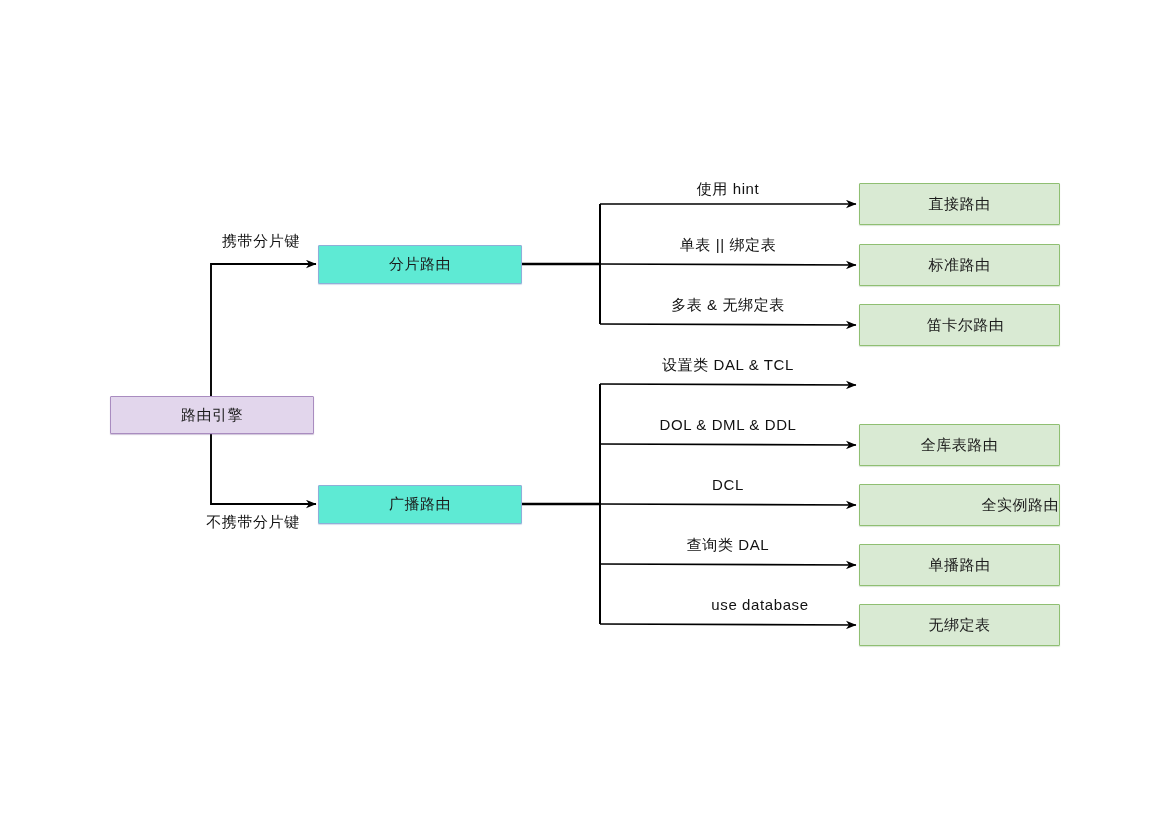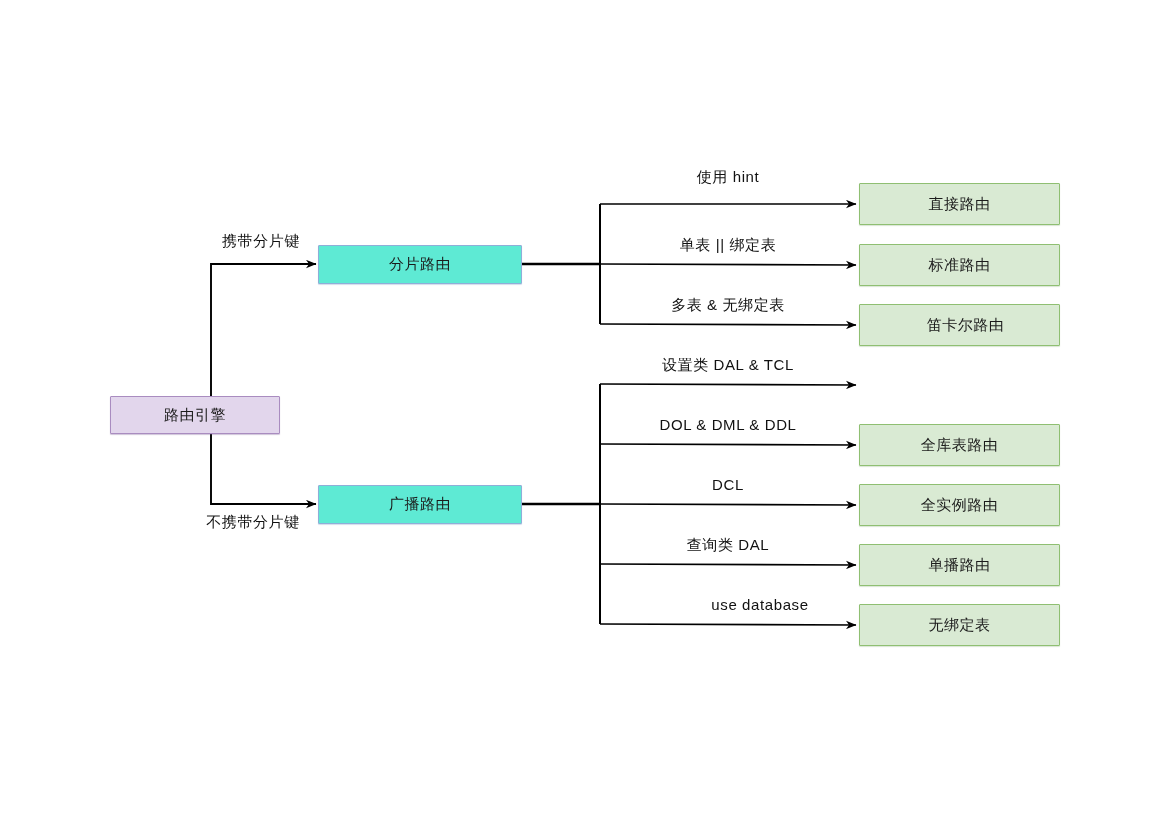--- a/index.html
+++ b/index.html
@@ -86,36 +86,36 @@
 
     <path d="M522,504 L600,504" fill="none" stroke="#000" stroke-width="2.6"></path>
     <path d="M600,384 L600,624" fill="none" stroke="#000" stroke-width="2.0"></path>
     <path d="M600,384 L856,385" fill="none" stroke="#000" stroke-width="1.7" marker-end="url(#arrow)"></path>
     <path d="M600,444 L856,445" fill="none" stroke="#000" stroke-width="1.7" marker-end="url(#arrow)"></path>
     <path d="M600,504 L856,505" fill="none" stroke="#000" stroke-width="1.7" marker-end="url(#arrow)"></path>
     <path d="M600,564 L856,565" fill="none" stroke="#000" stroke-width="1.7" marker-end="url(#arrow)"></path>
     <path d="M600,624 L856,625" fill="none" stroke="#000" stroke-width="1.7" marker-end="url(#arrow)"></path>
   </svg>
 
-  <div class="node node-root" style="left:110px; top:396px; width:170px; height:38px;">
+  <div class="node node-root" style="left:110px; top:396px; width:204px; height:38px;">
     <span>路由引擎</span>
   </div>
 
   <div class="node node-mid" style="left:318px; top:245px; width:204px; height:39px;">
     <span>分片路由</span>
   </div>
 
   <div class="node node-mid" style="left:318px; top:485px; width:204px; height:39px;">
     <span>广播路由</span>
   </div>
 
   <div class="edge-label" style="left:261px; top:232px;">携带分片键</div>
   <div class="edge-label" style="left:253px; top:513px;">不携带分片键</div>
 
-  <div class="edge-label" style="left:728px; top:168px;">使用 hint</div>
+  <div class="edge-label" style="left:728px; top:180px;">使用 hint</div>
   <div class="edge-label" style="left:728px; top:236px;">单表 || 绑定表</div>
   <div class="edge-label" style="left:728px; top:296px;">多表 &amp; 无绑定表</div>
 
   <div class="edge-label" style="left:728px; top:356px;">设置类 DAL &amp; TCL</div>
   <div class="edge-label" style="left:728px; top:416px;">DOL &amp; DML &amp; DDL</div>
   <div class="edge-label" style="left:728px; top:476px;">DCL</div>
   <div class="edge-label" style="left:728px; top:536px;">查询类 DAL</div>
   <div class="edge-label" style="left:760px; top:596px;">use database</div>
 
   <div class="node node-leaf" style="left:859px; top:183px; width:201px; height:42px;">
@@ -124,21 +124,21 @@
   <div class="node node-leaf" style="left:859px; top:244px; width:201px; height:42px;">
     <span>标准路由</span>
   </div>
   <div class="node node-leaf" style="left:859px; top:304px; width:201px; height:42px;padding-left:12px;">
     <span>笛卡尔路由</span>
   </div>
 
   <div class="node node-leaf" style="left:859px; top:424px; width:201px; height:42px;">
     <span>全库表路由</span>
   </div>
-  <div class="node node-leaf" style="left:859px; top:484px; width:201px; height:42px;">
+  <div class="node node-leaf" style="left:859px; top:484px; width:201px; height:42px;justify-content:flex-end;">
     <span>全实例路由</span>
   </div>
   <div class="node node-leaf" style="left:859px; top:544px; width:201px; height:42px;">
     <span>单播路由</span>
   </div>
   <div class="node node-leaf" style="left:859px; top:604px; width:201px; height:42px;">
     <span>无绑定表</span>
   </div>
 
 </div>

